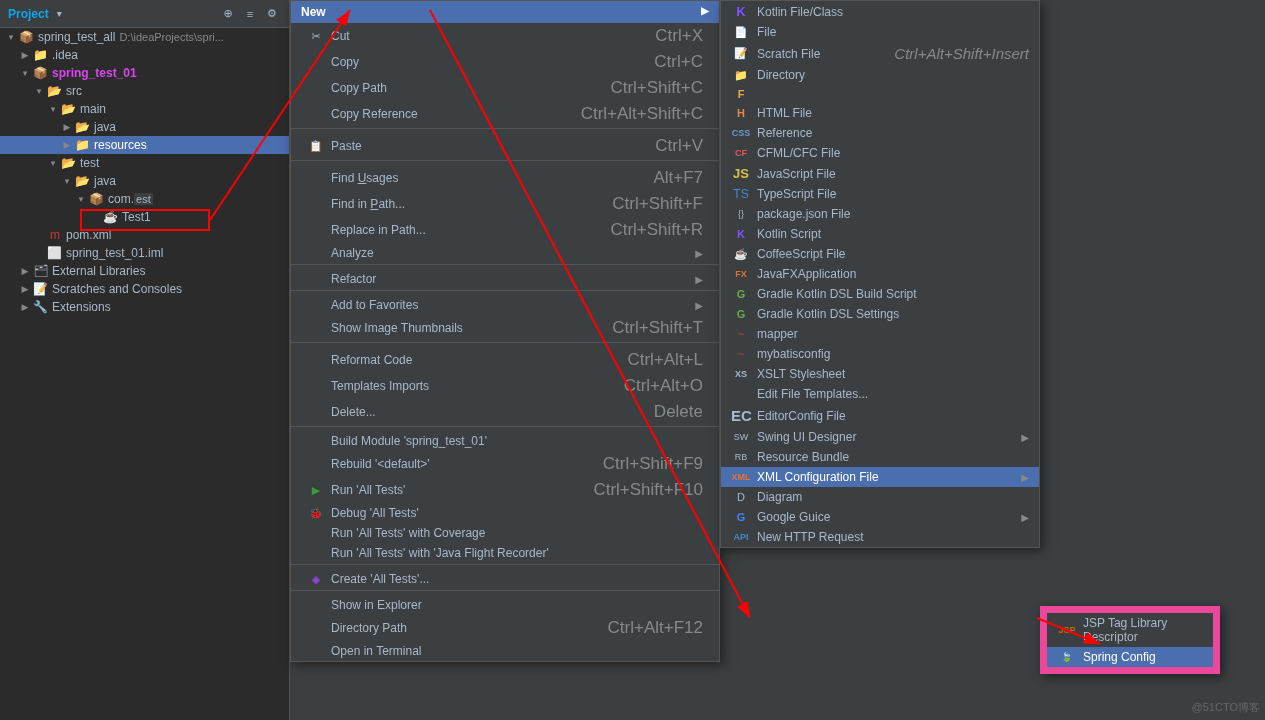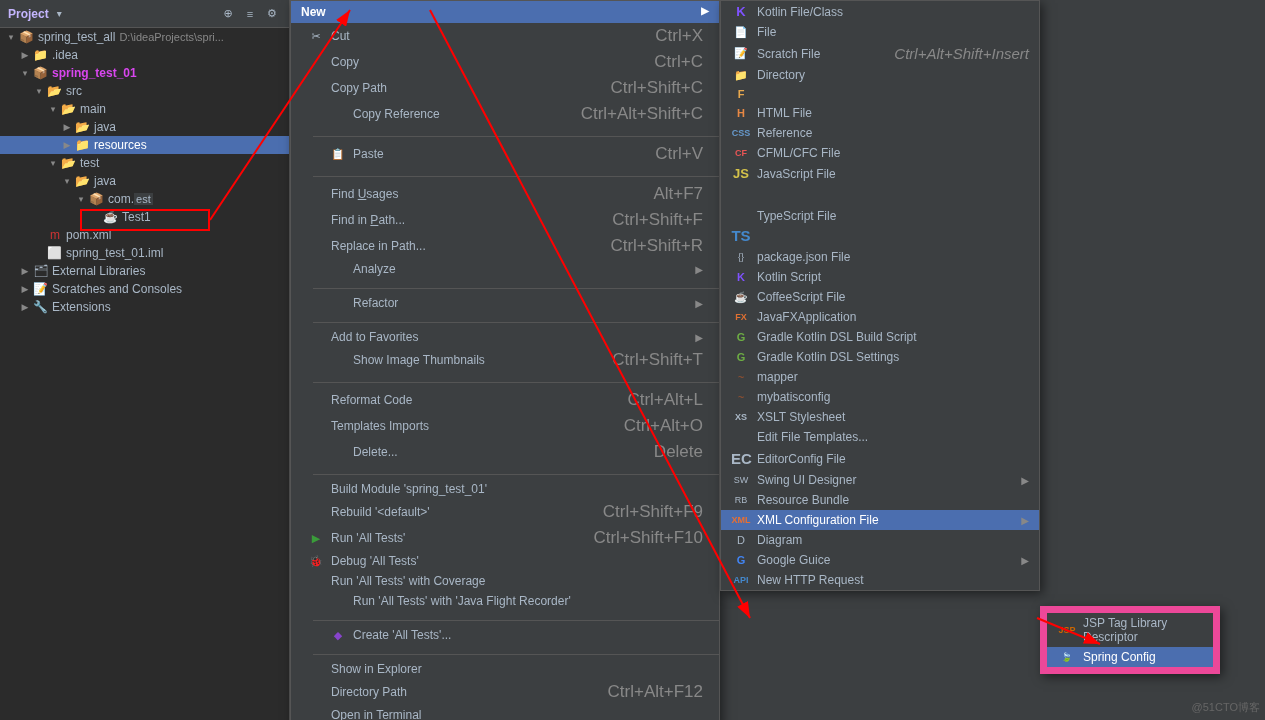--- a/index.html
+++ b/index.html
@@ -29,21 +29,21 @@
       background: #3c3f41;
       display: flex;
       align-items: center;
       padding: 0 8px;
       gap: 8px;
       border-bottom: 1px solid #555;
     }
 
     .panel-title {
       font-weight: bold;
-      color: #c4b5fd;
+      color: #0ea5e9;
       font-size: 12px;
     }
 
     .panel-icons {
       margin-left: auto;
       display: flex;
       gap: 4px;
     }
 
     .panel-icon-btn {
@@ -83,21 +83,21 @@
       color: #a9b7c6;
     }
 
     .menu-item {
       display: flex;
       align-items: center;
       padding: 3px 16px;
       cursor: pointer;
       position: relative;
     }
-    .menu-item.separator { border-bottom: 1px solid #555; padding-bottom: 12px; margin-bottom: 4px; margin-left: 22px; }
+    .menu-item.separator { border-bottom: 1px solid #555; padding-bottom: 4px; margin-bottom: 4px; }
 
     .menu-item-icon {
       width: 18px;
       margin-right: 6px;
       text-align: center;
       font-size: 11px;
     }
 
     .menu-item-label { flex: 1; }
     .menu-item-shortcut {
@@ -470,21 +470,21 @@
   </div>
   <div class="submenu-item">
     <span class="submenu-item-icon" style="color:#e85555; font-size:9px; font-weight:bold;">CF</span>
     <span class="submenu-item-label">CFML/CFC File</span>
   </div>
   <div class="submenu-item">
     <span class="submenu-item-icon" style="color:#d4c24a; font-size:13px; font-weight:bold;">JS</span>
     <span class="submenu-item-label">JavaScript File</span>
   </div>
   <div class="submenu-item">
-    <span class="submenu-item-icon" style="color:#4488cc; font-size:15px; font-weight:bold;margin-top:40px;">TS</span>
+    <span class="submenu-item-icon" style="color:#4488cc; font-size:12px; font-weight:normal;">TS</span>
     <span class="submenu-item-label">TypeScript File</span>
   </div>
   <div class="submenu-item">
     <span class="submenu-item-icon" style="font-size:9px;">{}</span>
     <span class="submenu-item-label">package.json File</span>
   </div>
   <div class="submenu-item">
     <span class="submenu-item-icon" style="color:#7f52ff; font-weight:bold;">K</span>
     <span class="submenu-item-label">Kotlin Script</span>
   </div>

